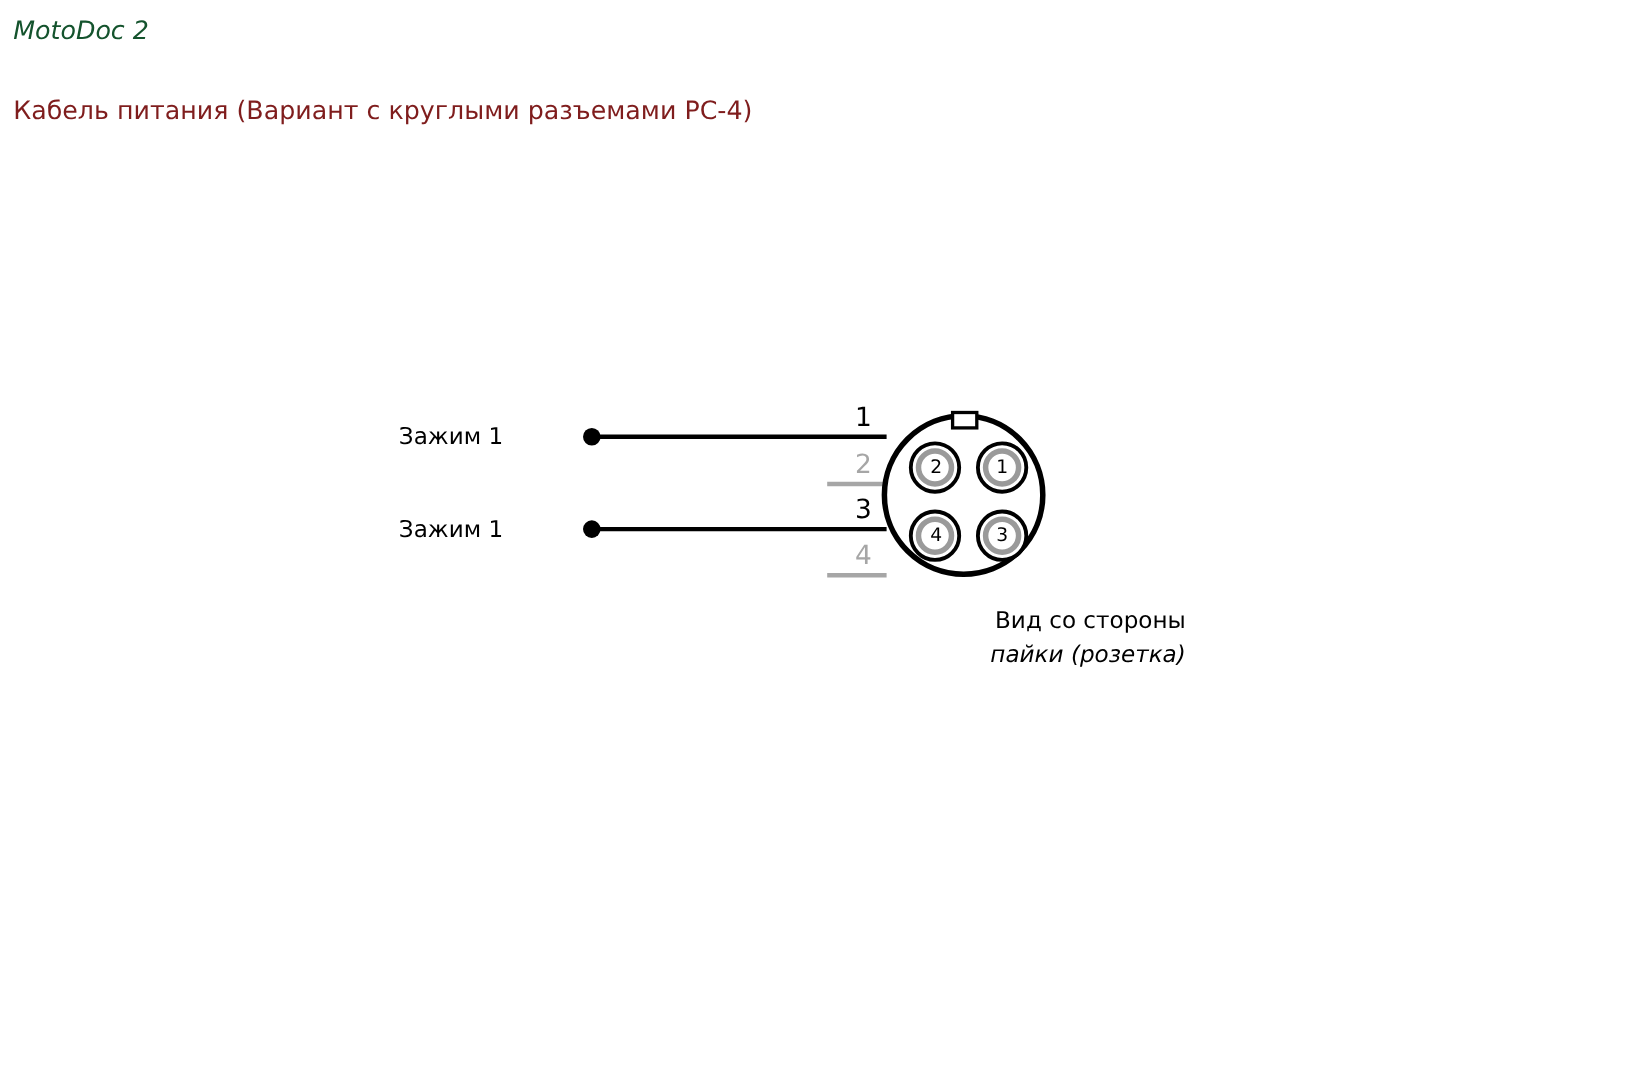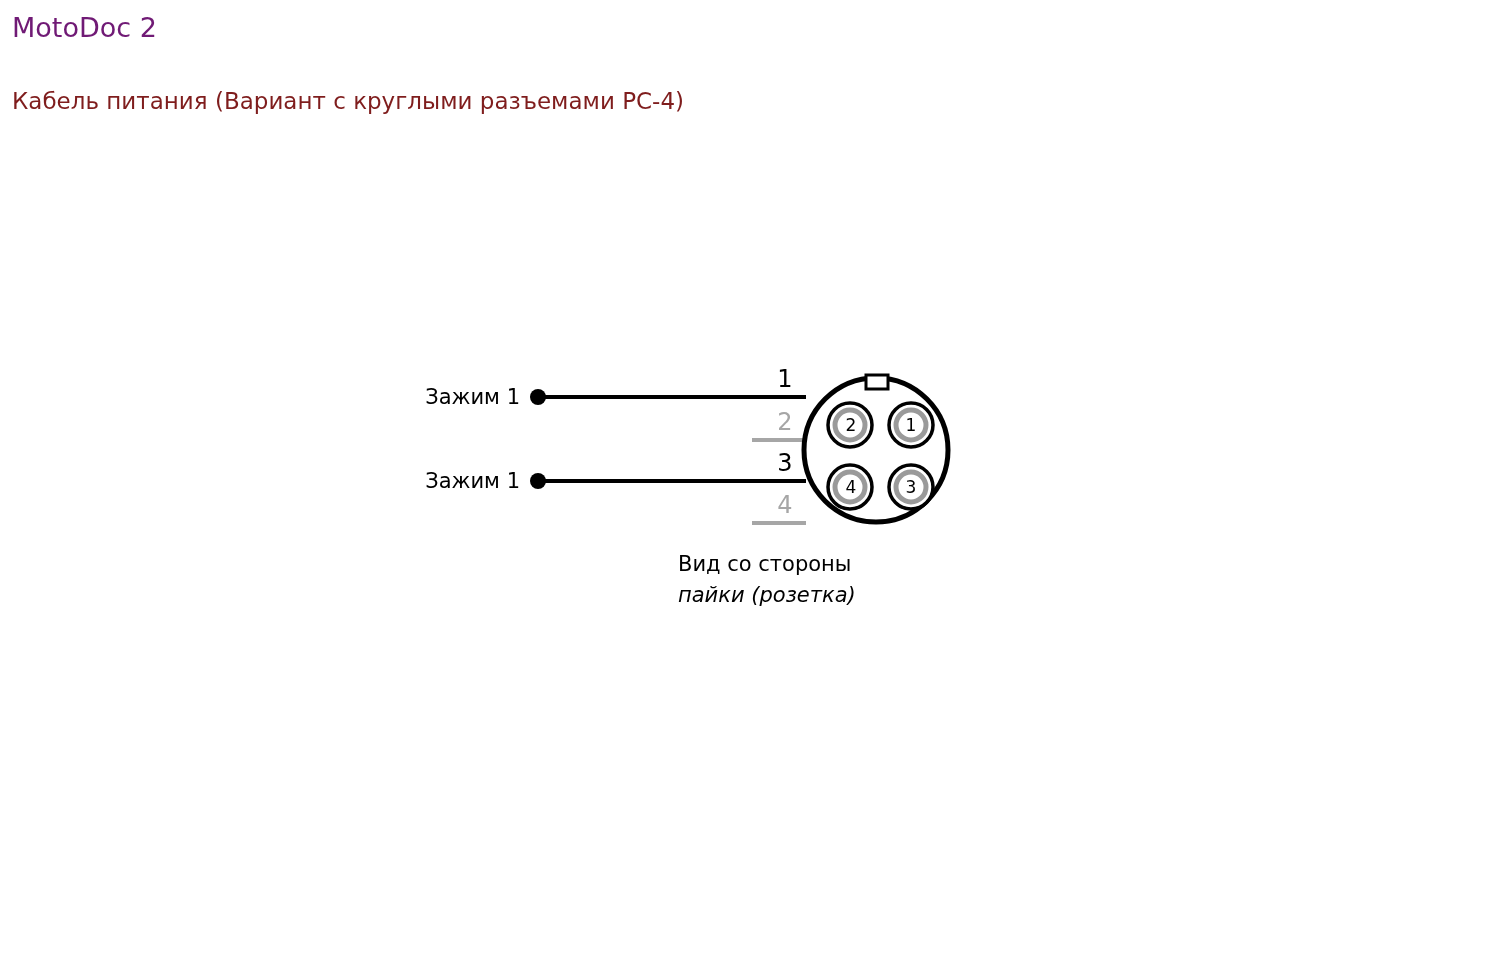--- a/index.html
+++ b/index.html
@@ -13,24 +13,25 @@
     position: relative;
     font-family: "DejaVu Sans", sans-serif;
     color: #000000;
     overflow: hidden;
   }
 
   .doc-title {
     position: absolute;
     left: 12px;
     top: 14px;
-    font-size: 27px;
+    font-size: 23px;
     line-height: 28px;
-    color: #701a75;
+    color: #14532d;
     white-space: nowrap;
+    font-style: italic;
   }
   .doc-subtitle {
     position: absolute;
     left: 12px;
     top: 87px;
     font-size: 23px;
     line-height: 28px;
     color: #7f1d1d;
     white-space: nowrap;
   }
@@ -39,35 +40,35 @@
     position: absolute;
     left: 0;
     top: 0;
     width: 1500px;
     height: 977px;
   }
 
   .caption {
     position: absolute;
     width: 400px;
-    text-align: left;
+    text-align: right;
     font-size: 21px;
     line-height: 31px;
     color: #000;
   }
   .caption.line1 { left: 678px; top: 549px; }
   .caption.line2 { left: 678px; top: 580px; font-style: italic; }
 
   .wire-label {
     position: absolute;
     font-size: 21px;
     line-height: 24px;
     color: #000;
     white-space: nowrap;
-    text-align: right;
+    text-align: center;
   }
   .wire-label.l1 { left: 300px; top: 385px; width: 220px; }
   .wire-label.l2 { left: 300px; top: 469px; width: 220px; }
 
   .pin-num {
     position: absolute;
     font-size: 24px;
     line-height: 26px;
     color: #000;
     text-align: center;

